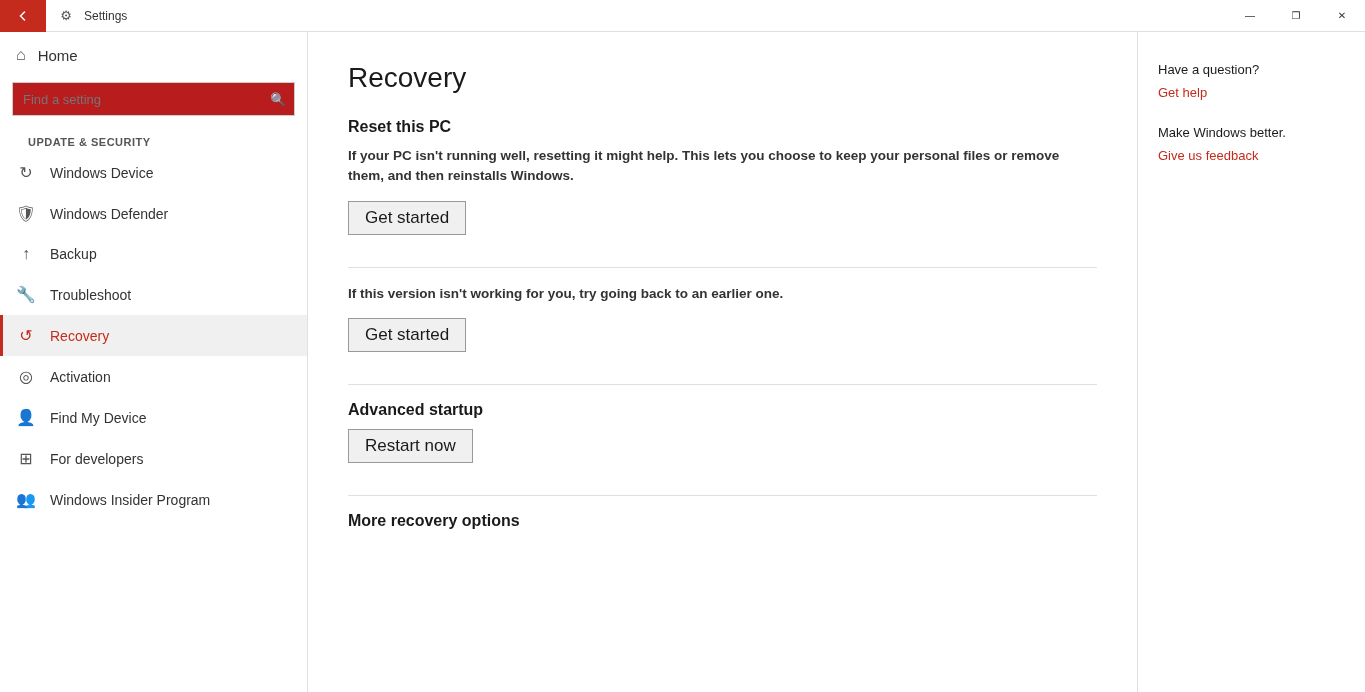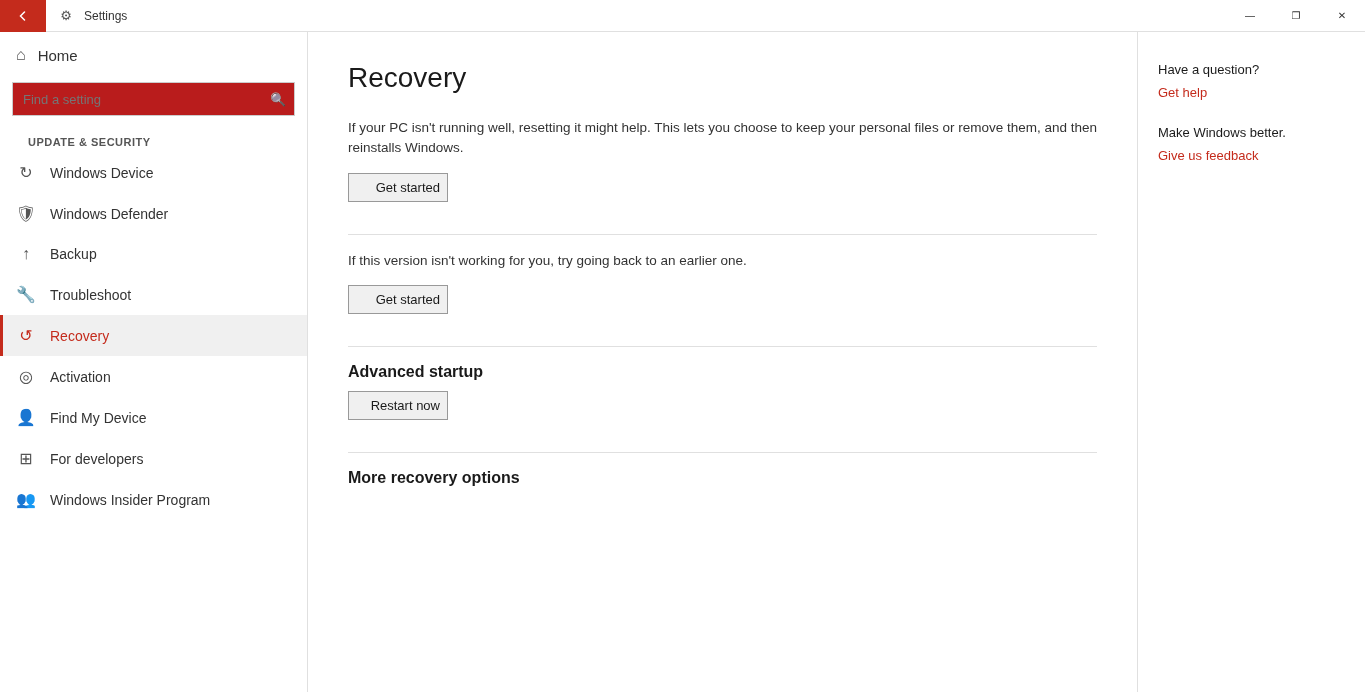--- a/index.html
+++ b/index.html
@@ -197,28 +197,29 @@
       color: #1a1a1a;
       margin-bottom: 10px;
     }
 
     .section-desc {
       font-size: 13.5px;
       color: #333;
       line-height: 1.5;
       margin-bottom: 14px;
       max-width: 760px;
+      font-weight: bold;
     }
 
     .btn {
       display: inline-block;
-      padding: 6px 7px;
+      padding: 6px 16px;
       border: 1px solid #999;
       background: #f0f0f0;
-      font-size: 13px;
+      font-size: 17px;
       cursor: pointer;
       color: #1a1a1a;
       min-width: 100px;
       text-align: right;
     }
 
     .divider {
       height: 1px;
       background: #e0e0e0;
       margin: 16px 0;
@@ -331,20 +332,21 @@
       <span class="sidebar-item-label">Windows Insider Program</span>
     </div>
 
   </div>
 
   <div class="content">
 
     <h1 class="content-title">Recovery</h1>
 
     <div class="section">
+      <div class="section-title">Reset this PC</div>
       <div class="section-desc">If your PC isn't running well, resetting it might help. This lets you choose to keep your personal files or remove them, and then reinstalls Windows.</div>
       <button class="btn">Get started</button>
     </div>
 
     <div class="divider"></div>
 
     <div class="section">
       <div class="section-desc">If this version isn't working for you, try going back to an earlier one.</div>
       <button class="btn">Get started</button>
     </div>

